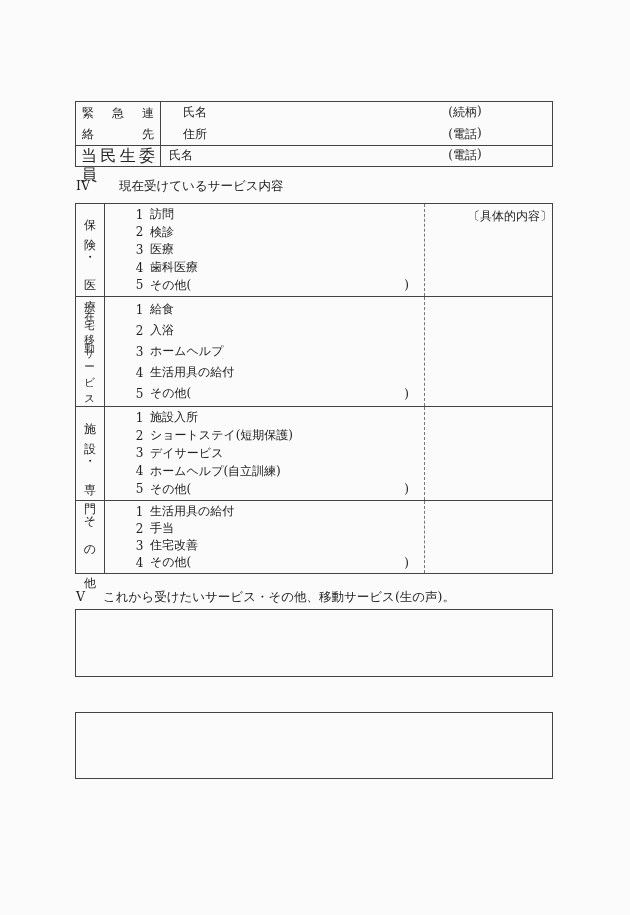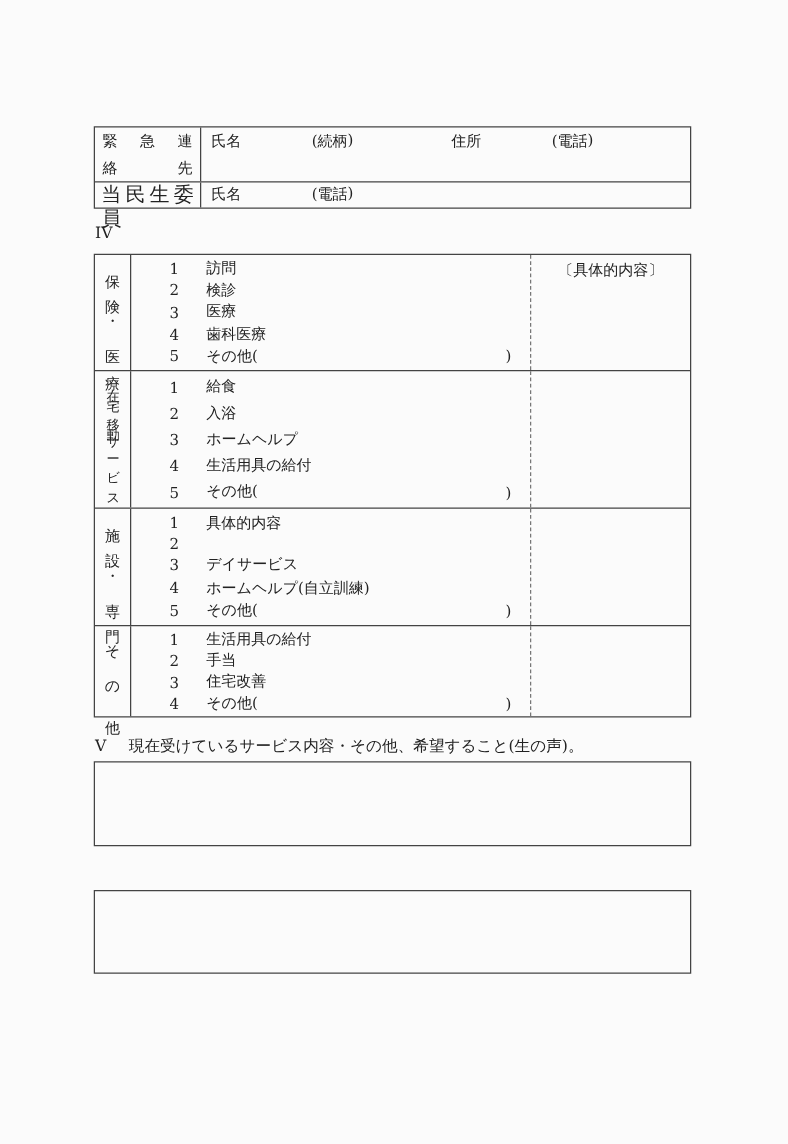--- a/index.html
+++ b/index.html
@@ -10,36 +10,36 @@
     color:#222;
     overflow:hidden;
   }
   .page { position:relative; width:630px; height:915px; }
 
   
   .contact-table {
     position:absolute; left:75px; top:101px; width:478px;
     border:1px solid #444; background:transparent;
   }
-  .ct-row1 { display:flex; height:44px; border-bottom:1px solid #444; }
+  .ct-row1 { display:flex; height:44px; border-bottom:1px solid #444;gap:14px; }
   .ct-row2 { display:flex; height:20px; }
   .ct-label {
     width:85px; border-right:1px solid #444;
     padding:1px 6px; font-size:12px;
   }
   .ct-label .jline {
     height:21px; line-height:21px;
     text-align:justify; text-align-last:justify;
   }
   .ct-label-single {
     width:85px; border-right:1px solid #444;
     font-size:16px; line-height:19px; padding:0 5px;
     text-align:justify; text-align-last:justify;
   }
-  .ct-fields { flex:1; display:flex; }
+  .ct-fields { flex:1; display:flex; flex-direction:column; }
   .ct-line { height:22px; display:flex; align-items:center; font-size:12px; }
   .ct-line-short { height:19px; display:flex; align-items:center; font-size:12px; }
   .ct-field { margin-left:8px; }
   .paren-group {
     margin-left:auto; width:146px; margin-right:14px;
     display:flex; justify-content:center;
   }
 
   
   .heading { position:absolute; left:76px; display:flex; font-size:12.5px; line-height:15px; }
@@ -69,25 +69,25 @@
     padding:6px 0; height:100%;
     text-align:justify; text-align-last:justify;
   }
   .vtext.small { font-size:10.5px; }
   .items-cell {
     flex:1; display:flex; flex-direction:column;
     justify-content:space-around; padding:2px 0;
   }
   .item-line { display:flex; align-items:center; font-size:12px; }
   .item-no { margin-left:28px; width:13px; text-align:center; }
-  .item-text { margin-left:19px; }
+  .item-text { margin-left:4px; }
   .item-close { margin-left:auto; margin-right:15px; }
   .detail-cell {
     width:128px; border-left:1px dashed #777;
-    font-size:12px; text-align:center; padding-top:4px;
+    font-size:12px; text-align:right; padding-top:4px;
   }
   .detail-cell.empty { border-left:1px dashed #777; }
 
   
   .answer-box {
     position:absolute; left:75px; width:478px;
     border:1px solid #444; background:transparent;
   }
   .box5 { top:609px; height:68px; }
   .box6 { top:712px; height:67px; }
@@ -129,20 +129,21 @@
             <span>(電話</span>
             <span>)</span>
           </span>
         </div>
       </div>
     </div>
   </div>
 
   <div class="heading h4">
     <span class="numeral">IV</span>
+    <span>現在受けているサービス内容</span>
   </div>
 
   <div class="service-table">
 
     <div class="group g1">
       <div class="label-cell">
         <div class="vtext">保険・医療</div>
       </div>
       <div class="items-cell">
         <div class="item-line">
@@ -200,24 +201,25 @@
       <div class="detail-cell empty"></div>
     </div>
 
     <div class="group g3">
       <div class="label-cell">
         <div class="vtext">施設・専門</div>
       </div>
       <div class="items-cell">
         <div class="item-line">
           <span class="item-no">1</span>
-          <span class="item-text">具体的内容</span>
-        </div>
-        <div class="item-line">
-          <span class="item-no">2</span>
+          <span class="item-text">施設入所</span>
+        </div>
+        <div class="item-line">
+          <span class="item-no">2</span>
+          <span class="item-text">ショートステイ(短期保護)</span>
         </div>
         <div class="item-line">
           <span class="item-no">3</span>
           <span class="item-text">デイサービス</span>
         </div>
         <div class="item-line">
           <span class="item-no">4</span>
           <span class="item-text">ホームヘルプ(自立訓練)</span>
         </div>
         <div class="item-line">
@@ -252,19 +254,19 @@
           <span class="item-close">)</span>
         </div>
       </div>
       <div class="detail-cell empty"></div>
     </div>
 
   </div>
 
   <div class="heading h5">
     <span class="numeral">V</span>
-    <span>現在受けているサービス内容・その他、希望すること(生の声)。</span>
+    <span>これから受けたいサービス・その他、移動サービス(生の声)。</span>
   </div>
   <div class="answer-box box5"></div>
 
   <div class="answer-box box6"></div>
 
 </div>
 
 </body></html>

